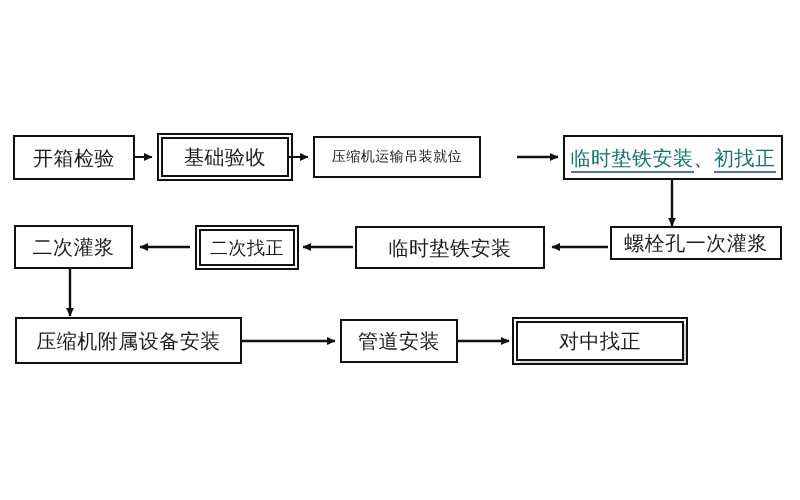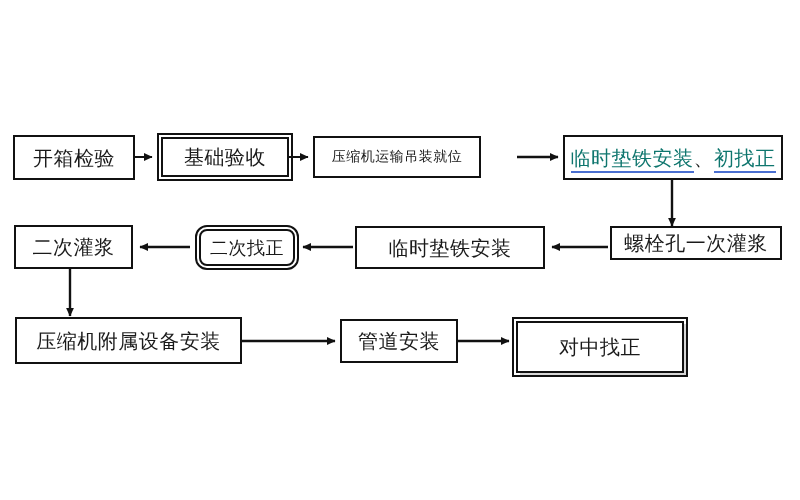--- a/index.html
+++ b/index.html
@@ -54,21 +54,21 @@
   .node .label {
     display: inline-block;
     white-space: nowrap;
   }
   .link-text {
     color: #0f766e;
     border-bottom: 2px solid #4a6fd1;
     padding-bottom: 1px;
   }
   .fs-lg { font-size: 20px; }
-  .fs-md { font-size: 18px; border-radius: 8px; }
+  .fs-md { font-size: 18px; }
   .fs-sm { font-size: 14px; }
 </style>
 </head>
 <body>
 
 <div id="canvas">
 
   <svg id="connectors" viewBox="0 0 800 500">
     <defs>
       <marker id="arrow" markerWidth="9" markerHeight="9" refX="8" refY="4.5" orient="auto" markerUnits="userSpaceOnUse">
@@ -145,17 +145,17 @@
   </div>
 
   <div class="node single fs-lg" style="left:15px; top:317px; width:227px; height:47px;align-items:center;">
     <span class="label">压缩机附属设备安装</span>
   </div>
 
   <div class="node single fs-lg" style="left:340px; top:319px; width:118px; height:44px;text-align:center;">
     <span class="label">管道安装</span>
   </div>
 
-  <div class="node double shadowed fs-lg" style="left:516px; top:321px; width:168px; height:52px;">
+  <div class="node double shadowed fs-lg" style="left:516px; top:321px; width:168px; height:40px;">
     <span class="label">对中找正</span>
   </div>
 
 </div>
 
 </body></html>

